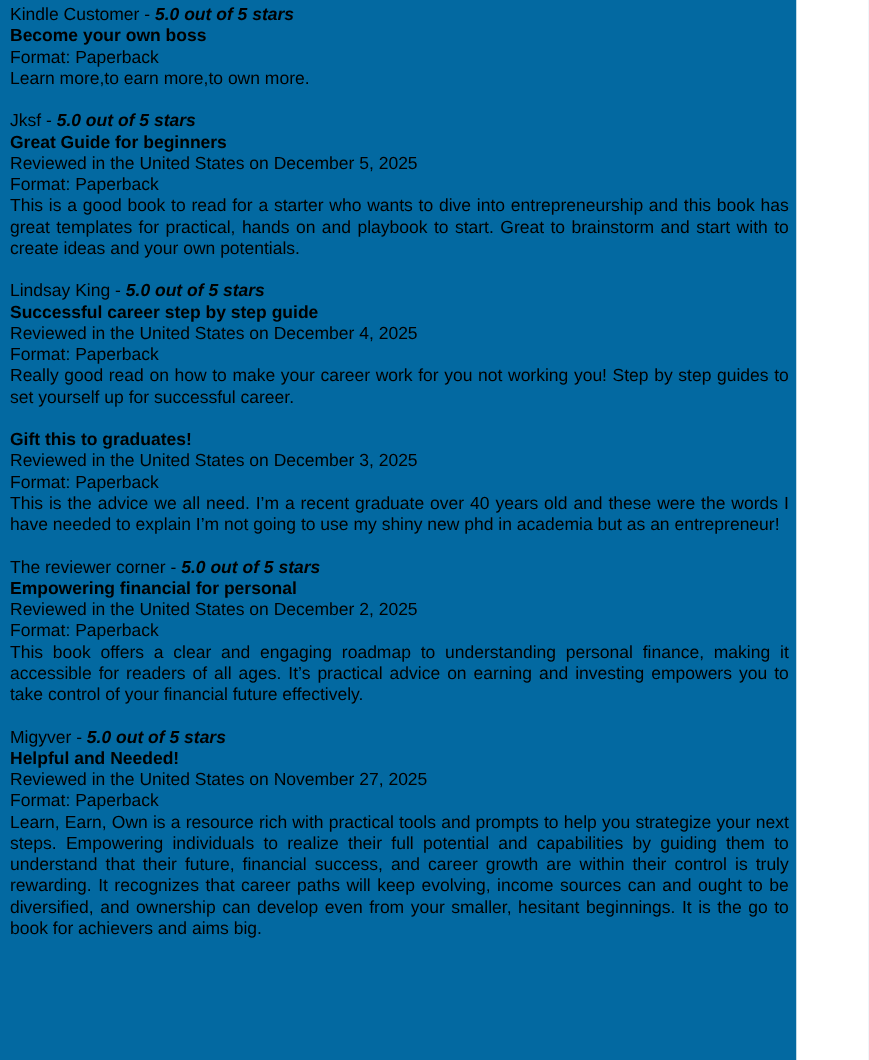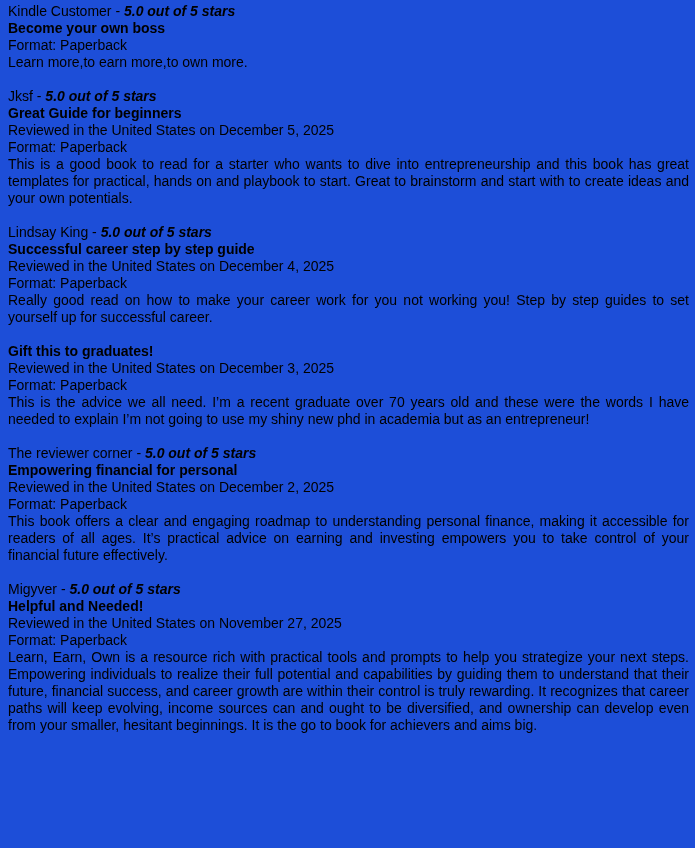--- a/index.html
+++ b/index.html
@@ -1,25 +1,25 @@
 <!DOCTYPE html>
 <html><head>
 <meta charset="utf-8">
 <style>
   html, body {
     margin: 0;
     padding: 0;
     background: #ffffff;
   }
   .page {
-    width: 695px;
+    width: 637px;
     min-height: 848px;
     box-sizing: border-box;
     padding: 3px 6px 10px 8px;
-    background: #1d4ed8;
+    background: #0369a1;
     color: #000000;
     font-family: "Liberation Sans", "DejaVu Sans", sans-serif;
     font-size: 14px;
     line-height: 17px;
   }
   p { margin: 0; }
   .review { margin-bottom: 17px; }
   .review:last-child { margin-bottom: 4px; }
   .rating {
     font-weight: bold;
@@ -57,21 +57,21 @@
     <p class="review-title">Successful career step by step guide</p>
     <p class="review-date">Reviewed in the United States on December 4, 2025</p>
     <p class="review-format">Format: Paperback</p>
     <p class="review-body">Really good read on how to make your career work for you not working you! Step by step guides to set yourself up for successful career.</p>
   </section>
 
   <section class="review">
     <p class="review-title">Gift this to graduates!</p>
     <p class="review-date">Reviewed in the United States on December 3, 2025</p>
     <p class="review-format">Format: Paperback</p>
-    <p class="review-body">This is the advice we all need. I’m a recent graduate over 70 years old and these were the words I have needed to explain I’m not going to use my shiny new phd in academia but as an entrepreneur!</p>
+    <p class="review-body">This is the advice we all need. I’m a recent graduate over 40 years old and these were the words I have needed to explain I’m not going to use my shiny new phd in academia but as an entrepreneur!</p>
   </section>
 
   <section class="review">
     <p class="review-byline"><span>The reviewer corner</span><span> - </span><span class="rating">5.0 out of 5 stars</span></p>
     <p class="review-title">Empowering financial for personal</p>
     <p class="review-date">Reviewed in the United States on December 2, 2025</p>
     <p class="review-format">Format: Paperback</p>
     <p class="review-body">This book offers a clear and engaging roadmap to understanding personal finance, making it accessible for readers of all ages. It’s practical advice on earning and investing empowers you to take control of your financial future effectively.</p>
   </section>
 

